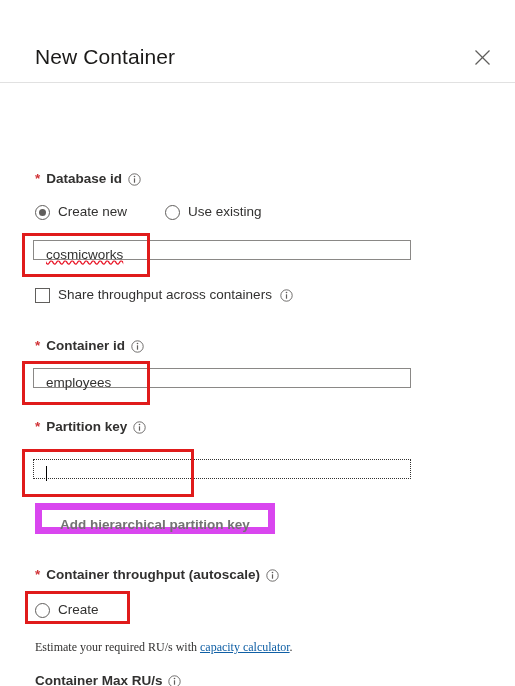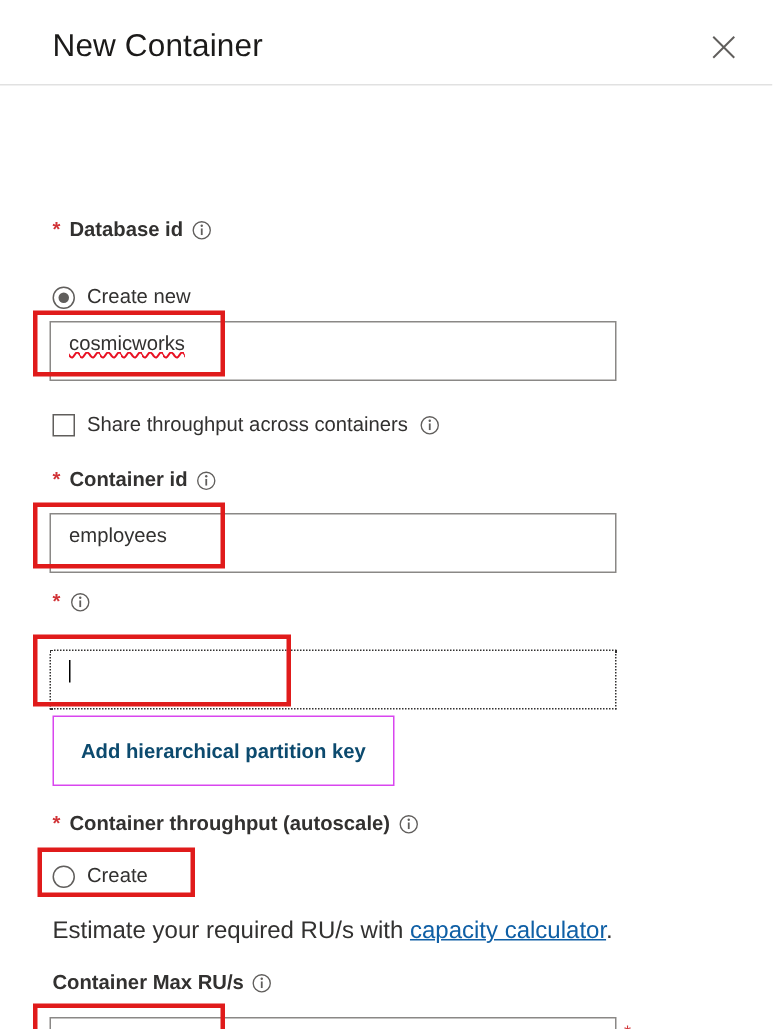--- a/index.html
+++ b/index.html
@@ -15,20 +15,21 @@
     overflow: hidden;
     position: relative;
   }
 
   
   .panel-header {
     position: relative;
     height: 57px;
     border-bottom: 1px solid #e1e1e1;
     box-sizing: border-box;
+    margin-top: 26px;
   }
   .panel-title {
     position: absolute;
     left: 35px;
     top: 17px;
     font-size: 21px;
     font-weight: 400;
     letter-spacing: 0.1px;
     color: #1b1a19;
     line-height: 28px;
@@ -79,21 +80,21 @@
     height: 14px;
     align-items: center;
     justify-content: center;
     cursor: pointer;
     flex: none;
   }
 
   
   .text-input {
     box-sizing: border-box;
-    height: 40px;
+    height: 20px;
     border: 1px solid #8a8886;
     background: #ffffff;
     font-family: "Liberation Sans", sans-serif;
     font-size: 13.5px;
     color: #323130;
     padding: 0 0 0 12px;
     line-height: 28px;
     display: block;
     outline: none;
   }
@@ -152,39 +153,40 @@
     width: 15px; height: 15px;
     border: 1px solid #605e5c;
     box-sizing: border-box;
     background: #fff;
     flex: none;
   }
 
   
   .sec-button {
     box-sizing: border-box;
-    height: 47px;
-    border: 1px solid #d946ef;
+    height: 31px;
+    border: 7px solid #d946ef;
     background: #ffffff;
-    color: #0c4a6e;
+    color: #737373;
     font-family: "Liberation Sans", sans-serif;
     font-size: 13.5px;
     font-weight: bold;
     padding: 0 18px;
     cursor: pointer;
     line-height: 29px;
     white-space: nowrap;
   }
 
   
   .helper-text {
-    font-size: 16px;
+    font-size: 12px;
     color: #323130;
     line-height: 18px;
     white-space: nowrap;
+    font-family: Liberation Serif, serif;
   }
   .link {
     color: #0f5fa5;
     text-decoration: underline;
     cursor: pointer;
   }
 
   .small-star {
     color: #d13438;
     font-size: 12px;
@@ -225,32 +227,36 @@
     <span>Database id</span>
     <span class="info-icon">
       <svg width="13" height="13" viewBox="0 0 13 13" aria-hidden="true">
         <circle cx="6.5" cy="6.5" r="5.7" fill="none" stroke="#605e5c" stroke-width="0.9"></circle>
         <circle cx="6.5" cy="3.5" r="0.8" fill="#605e5c"></circle>
         <rect x="5.9" y="5.3" width="1.2" height="4.4" fill="#605e5c"></rect>
       </svg>
     </span>
   </div>
 
-  <div class="choice-row abs" style="left:35px; top:132px; gap:38px;">
+  <div class="choice-row abs" style="left:35px; top:120px; gap:38px;">
     <label class="radio-item">
       <span class="radio-outer checked"></span>
       <span>Create new</span>
     </label>
+    <label class="radio-item">
+      <span class="radio-outer"></span>
+      <span>Use existing</span>
+    </label>
   </div>
 
   <div class="text-input abs" style="left:33px; top:157px; width:378px;" title="Type a new database id">
     <span class="spell-error">cosmicworks</span>
   </div>
 
-  <label class="check-item abs" style="left:35px; top:217px;">
+  <label class="check-item abs" style="left:35px; top:203px;">
     <span class="check-box"></span>
     <span>Share throughput across containers</span>
     <span class="info-icon">
       <svg width="13" height="13" viewBox="0 0 13 13" aria-hidden="true">
         <circle cx="6.5" cy="6.5" r="5.7" fill="none" stroke="#605e5c" stroke-width="0.9"></circle>
         <circle cx="6.5" cy="3.5" r="0.8" fill="#605e5c"></circle>
         <rect x="5.9" y="5.3" width="1.2" height="4.4" fill="#605e5c"></rect>
       </svg>
     </span>
   </label>
@@ -266,20 +272,21 @@
       </svg>
     </span>
   </div>
 
   <div class="text-input abs" style="left:33px; top:285px; width:378px;" title="e.g., Container1">
     <span>employees</span>
   </div>
 
   <div class="field-label abs" style="left:35px; top:335px;">
     <span class="req-star">*</span>
+    <span>Partition key</span>
     <span class="info-icon">
       <svg width="13" height="13" viewBox="0 0 13 13" aria-hidden="true">
         <circle cx="6.5" cy="6.5" r="5.7" fill="none" stroke="#605e5c" stroke-width="0.9"></circle>
         <circle cx="6.5" cy="3.5" r="0.8" fill="#605e5c"></circle>
         <rect x="5.9" y="5.3" width="1.2" height="4.4" fill="#605e5c"></rect>
       </svg>
     </span>
   </div>
 
   <div class="text-input focused abs" style="left:33px; top:376px; width:378px;" title="e.g., /address/zipCode">

